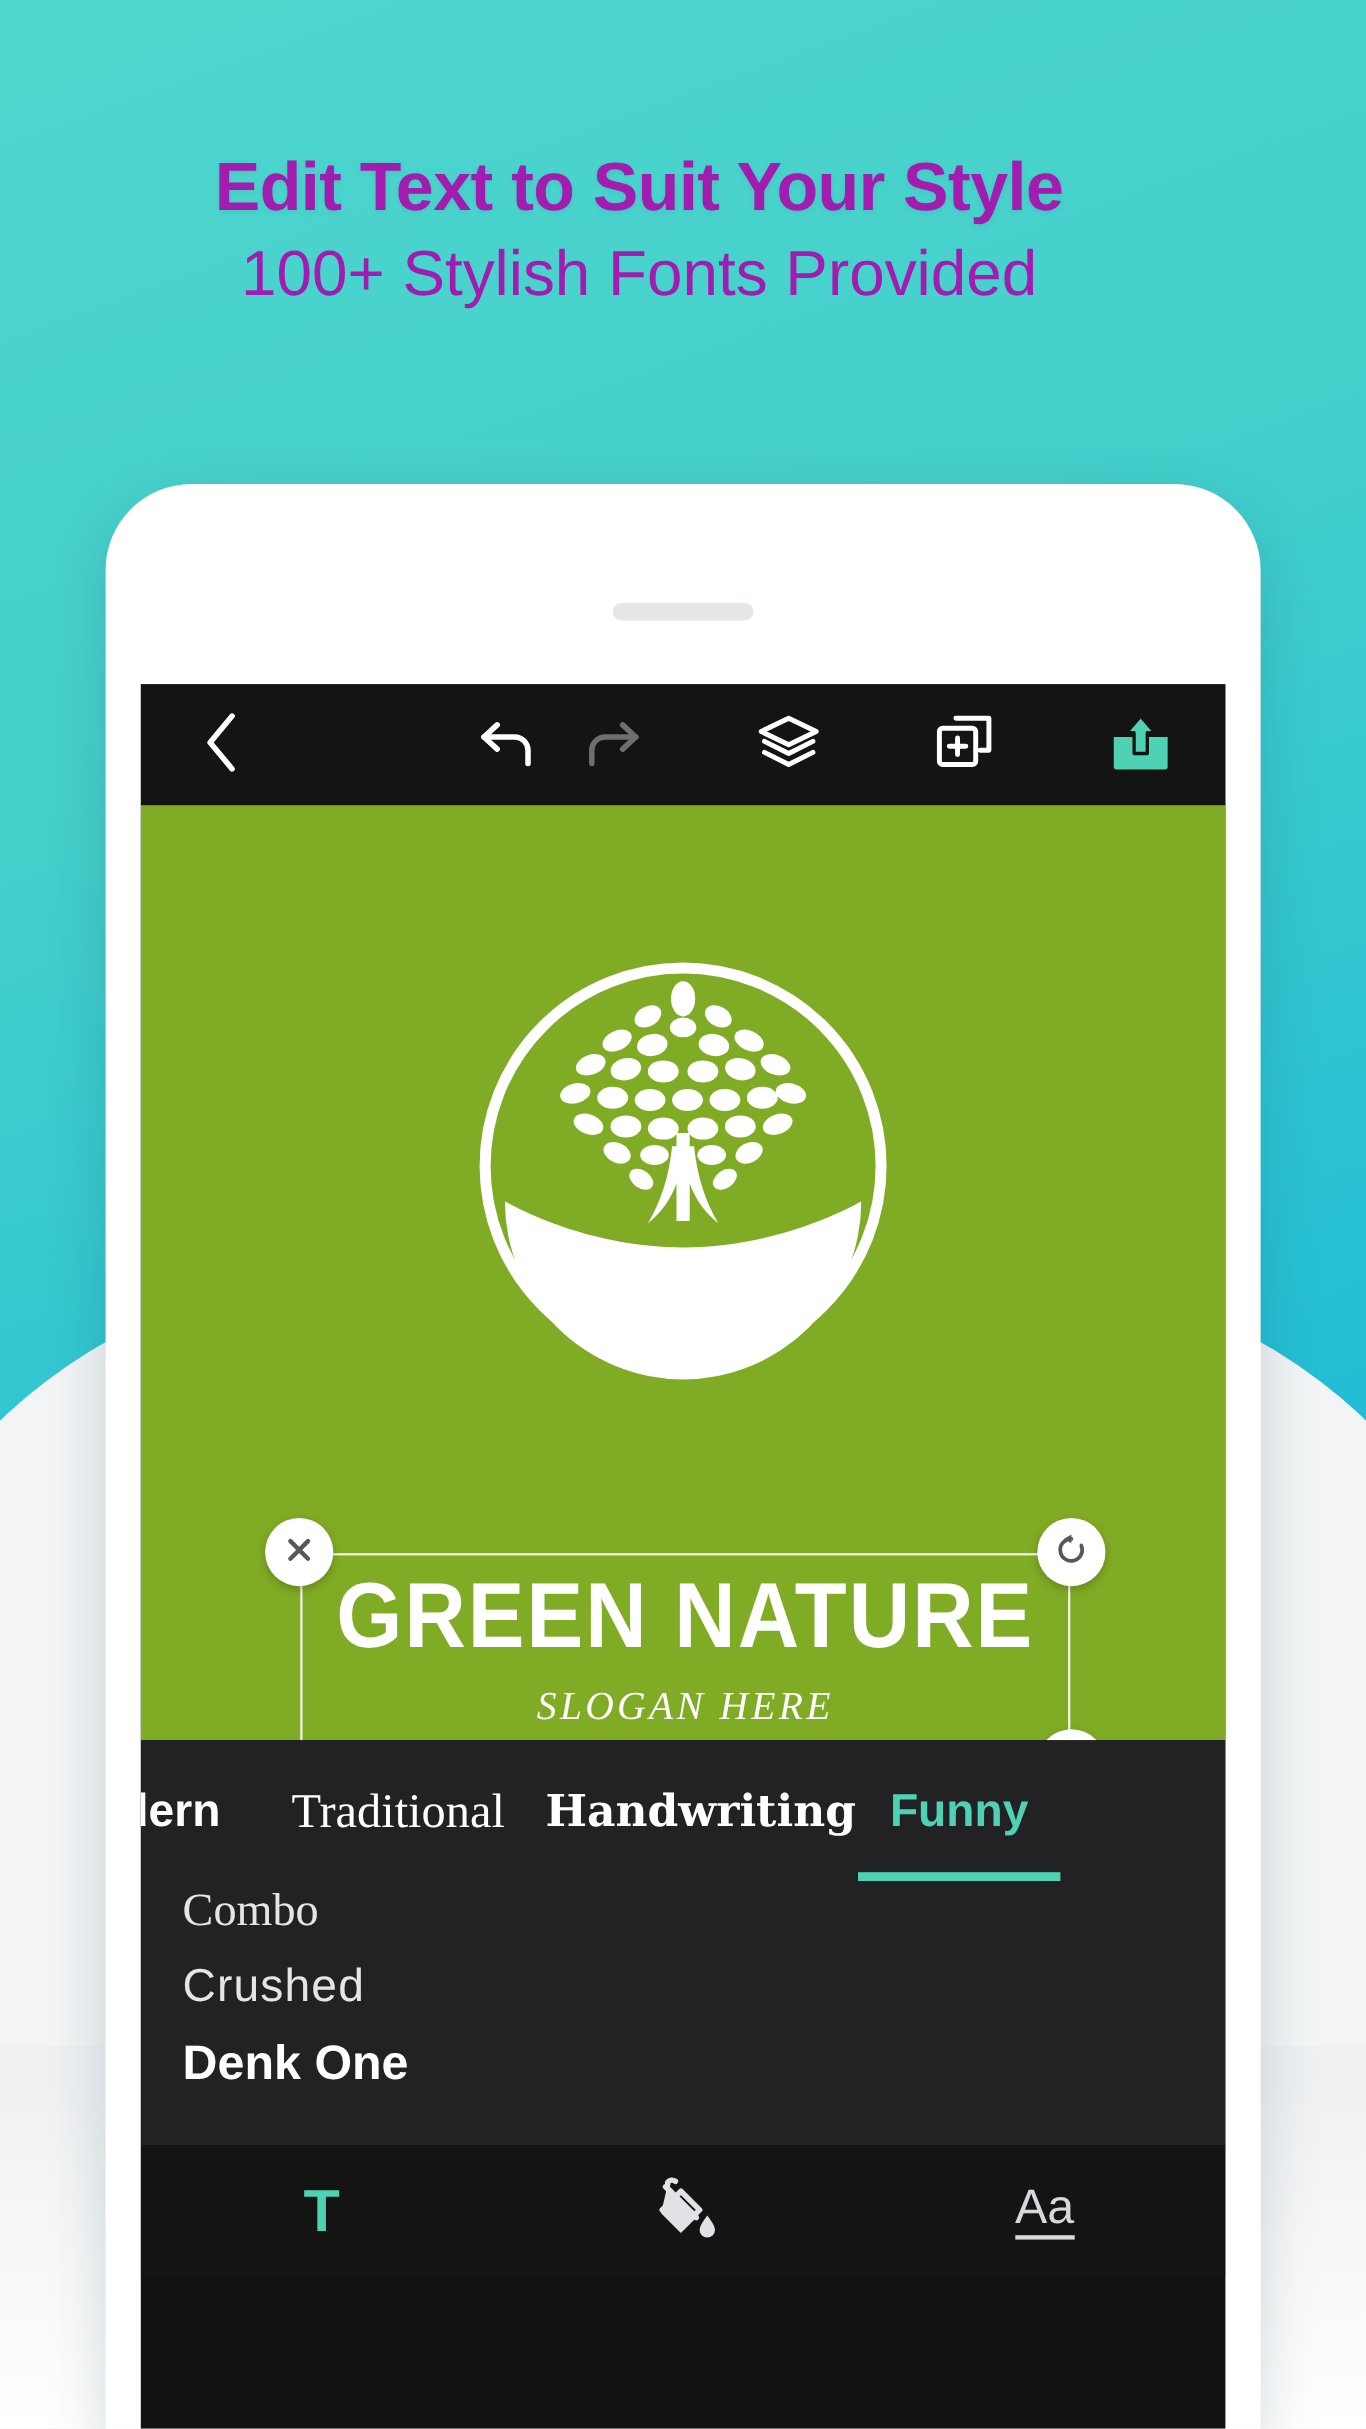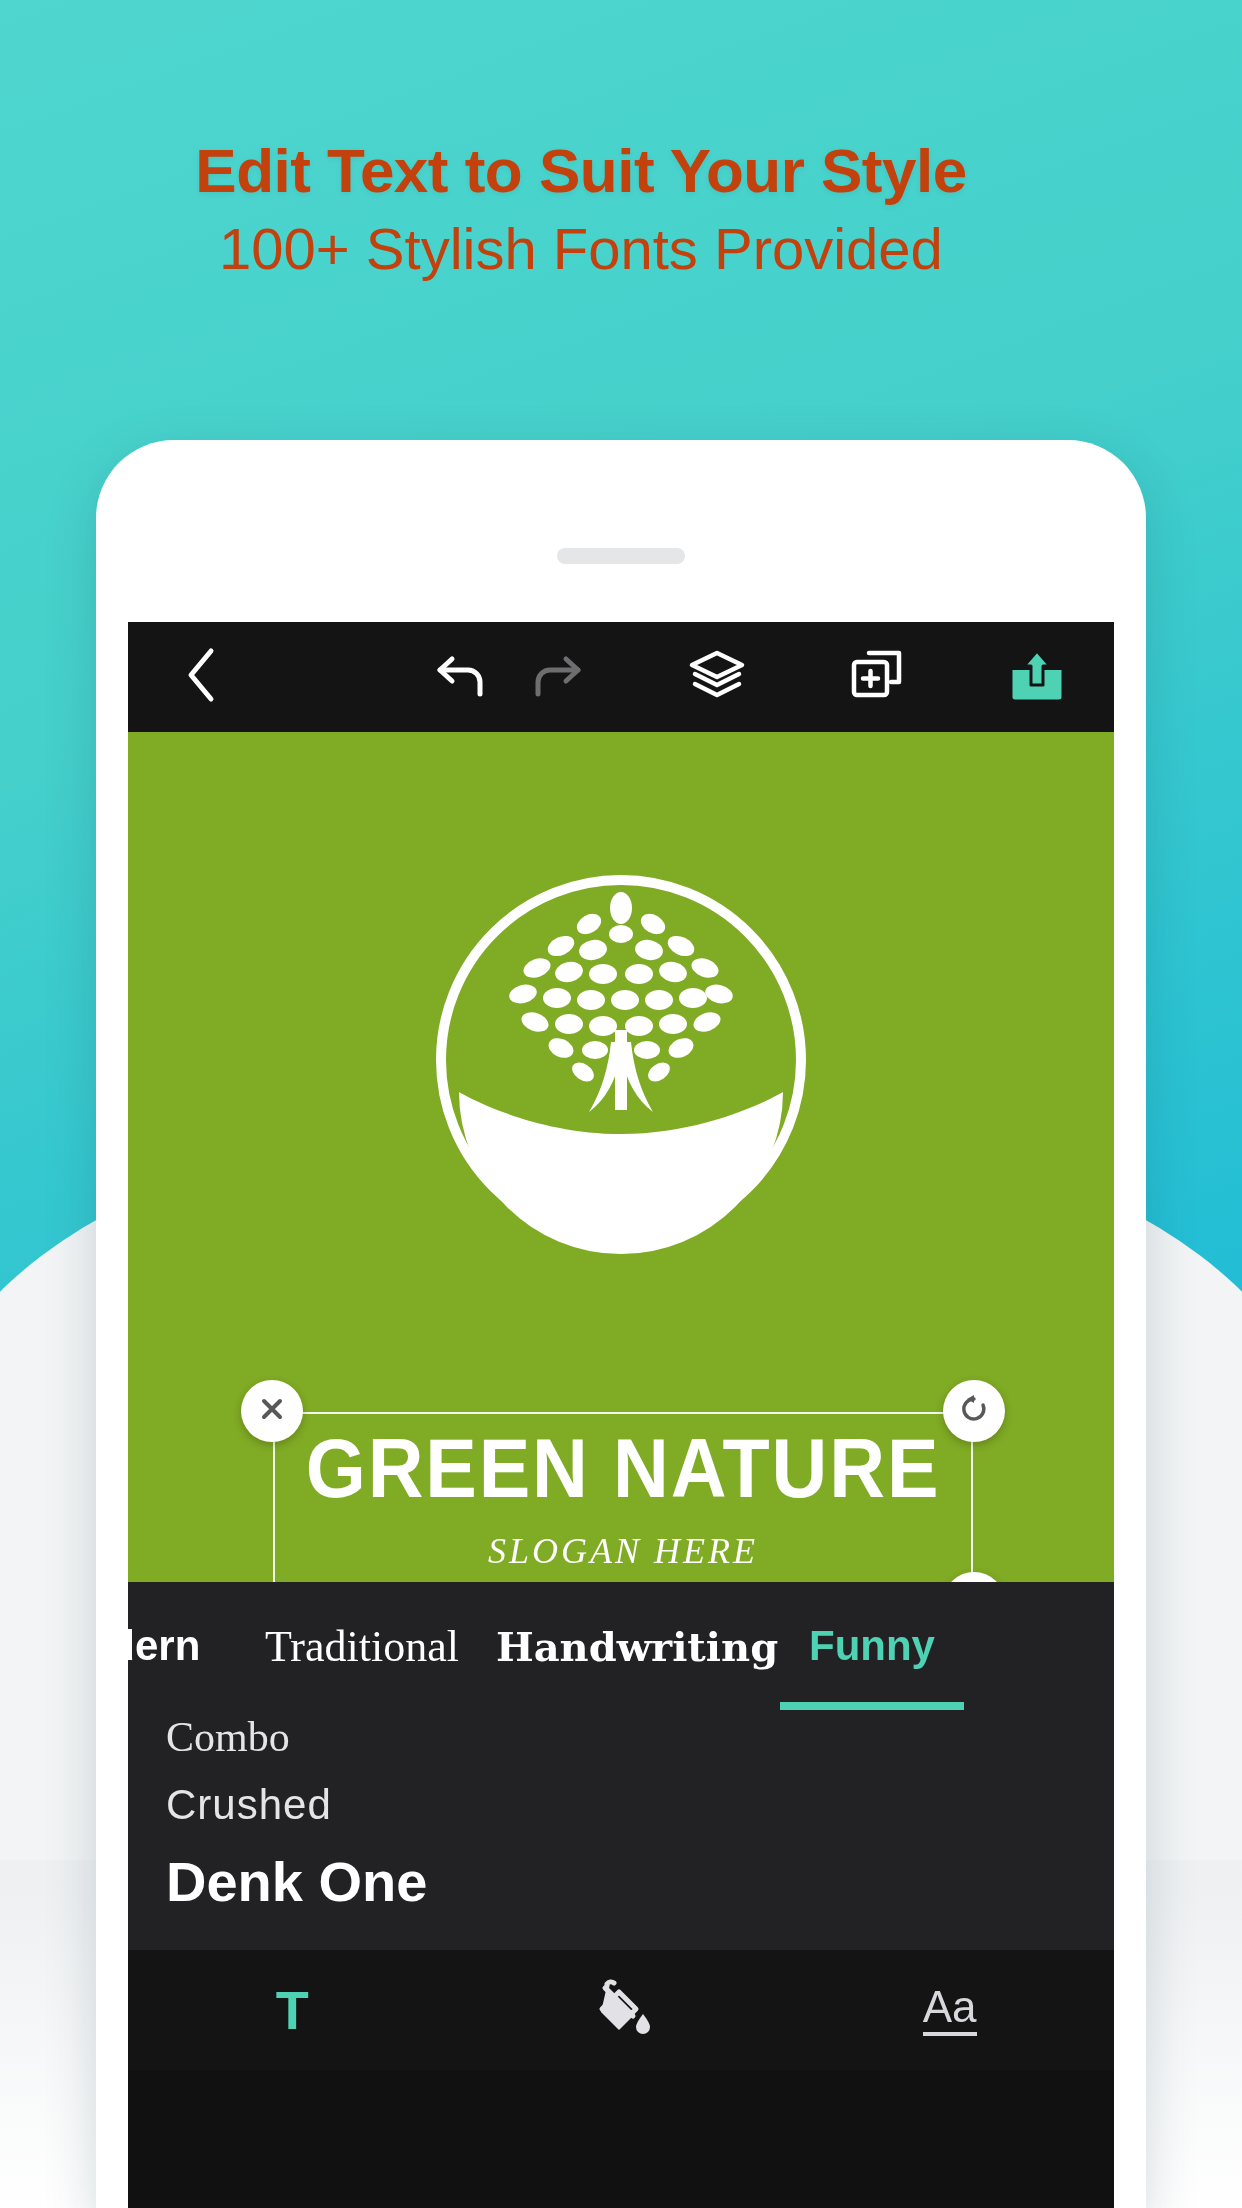--- a/index.html
+++ b/index.html
@@ -51,21 +51,21 @@
     background: linear-gradient(180deg, #f1f3f4 0%, #eef0f2 55%, #ffffff 100%);
   }
 
   
   .headline {
     position: absolute;
     left: 0;
     top: 138px;
     width: 1162px;
     text-align: center;
-    color: #c2410c;
+    color: #a21caf;
     pointer-events: none;
   }
   .headline-main {
     font-size: 62px;
     font-weight: bold;
     letter-spacing: -0.5px;
     line-height: 1.05;
     text-shadow: 0 2px 6px rgba(0,0,0,0.07);
   }
   .headline-sub {
@@ -252,21 +252,21 @@
     overflow: hidden;
   }
   .font-item {
     color: #e5e5e5;
     line-height: 1;
     white-space: nowrap;
   }
   .font-item.selected { color: #ffffff; }
   .fi-0 { font-size: 42px; padding-top: 6px;  font-family: "Liberation Serif", serif; }
   .fi-1 { font-size: 42px; padding-top: 26px; font-family: "Liberation Sans Narrow", "Liberation Sans", sans-serif; letter-spacing: 1px; }
-  .fi-2 { font-size: 56px; padding-top: 28px; font-weight: bold; font-family: "Liberation Sans Narrow", "Liberation Sans", sans-serif; }
+  .fi-2 { font-size: 44px; padding-top: 28px; font-weight: bold; font-family: "Liberation Sans Narrow", "Liberation Sans", sans-serif; }
   .fi-3 { font-size: 40px; padding-top: 26px; font-family: "DejaVu Serif", serif; }
 
   
   .bottomnav {
     position: relative;
     height: 120px;
     background: #141414;
     display: flex;
     align-items: center;
   }

